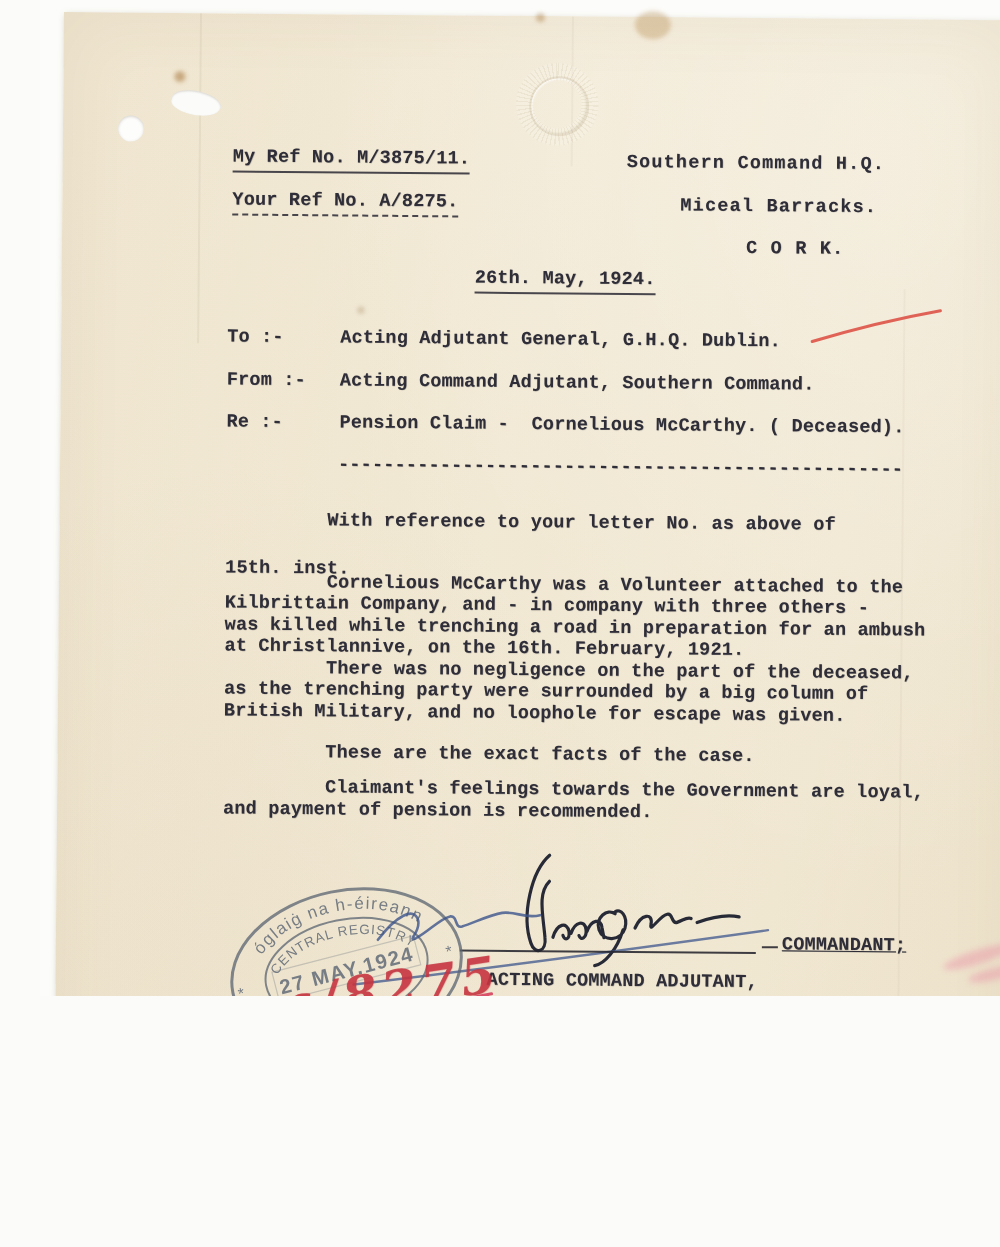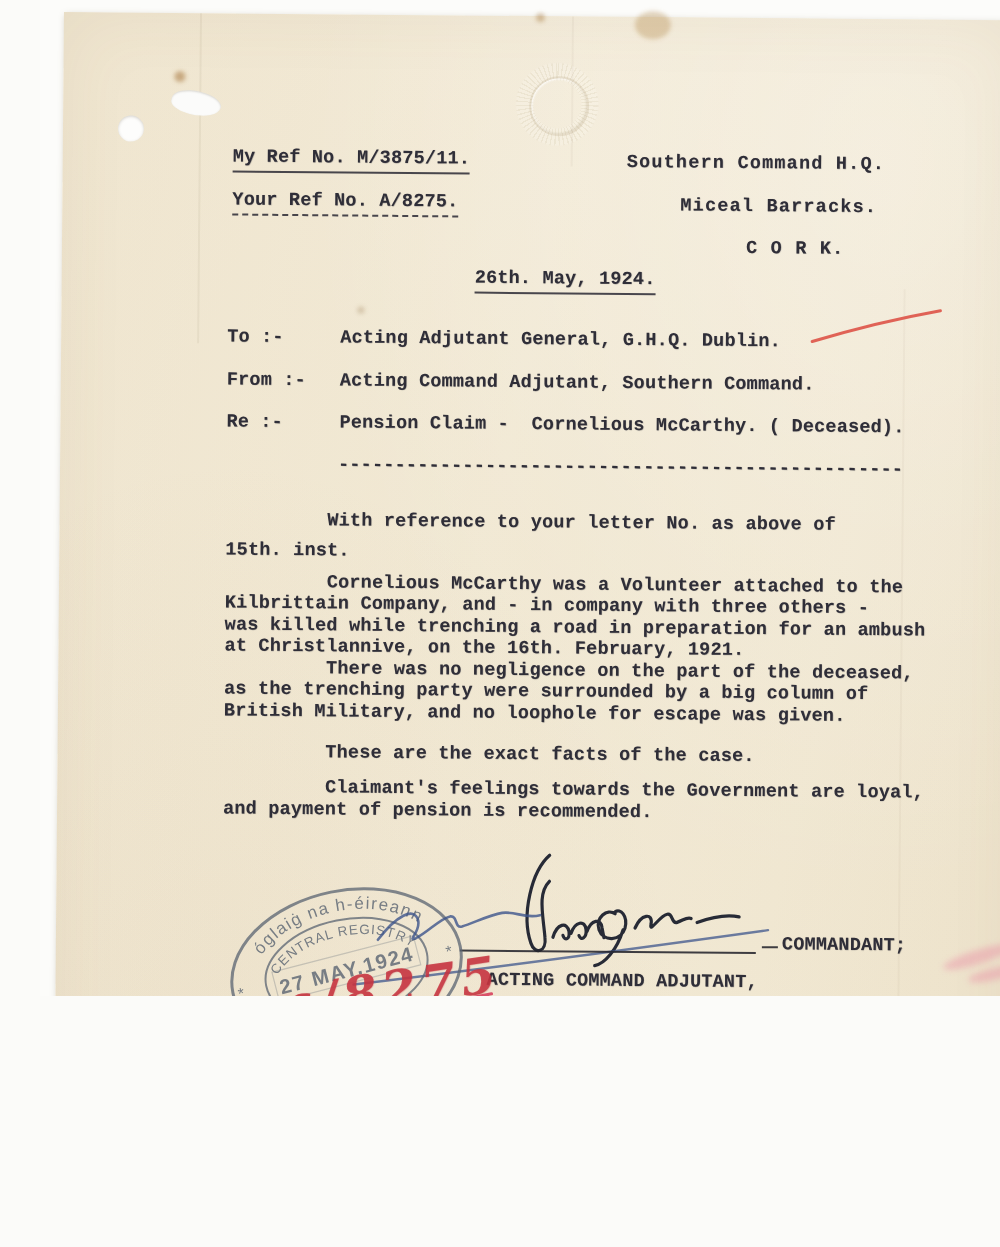--- a/index.html
+++ b/index.html
@@ -79,21 +79,21 @@
     <div class="type" style="left:166px;top:356px;">From :-   Acting Command Adjutant, Southern Command.</div>
     <div class="type" style="left:166px;top:398px;">Re :-     Pension Claim -  Cornelious McCarthy. ( Deceased).</div>
 
     <svg style="left:745px;top:285px;" width="140" height="45" viewBox="0 0 140 45">
       <path d="M 6,38 Q 70,18 134,6" fill="none" stroke="rgba(220,74,62,0.85)" stroke-width="3" stroke-linecap="round"></path>
     </svg>
 
     <div class="type" style="left:278px;top:440px;">--------------------------------------------------</div>
 
     <div class="type" style="left:166px;top:496px;">         With reference to your letter No. as above of</div>
-    <div class="type" style="left:166px;top:526px;">15th. inst.</div>
+    <div class="type" style="left:166px;top:544px;">15th. inst.</div>
 
     <div class="type" style="left:166px;top:558px;">         Cornelious McCarthy was a Volunteer attached to the</div>
     <div class="type" style="left:166px;top:579px;">Kilbrittain Company, and - in company with three others -</div>
     <div class="type" style="left:166px;top:601px;">was killed while trenching a road in preparation for an ambush</div>
     <div class="type" style="left:166px;top:622px;">at Christlannive, on the 16th. February, 1921.</div>
     <div class="type" style="left:166px;top:644px;">         There was no negligence on the part of the deceased,</div>
     <div class="type" style="left:166px;top:665px;">as the trenching party were surrounded by a big column of</div>
     <div class="type" style="left:166px;top:687px;">British Military, and no loophole for escape was given.</div>
 
     <div class="type" style="left:166px;top:728px;">         These are the exact facts of the case.</div>
@@ -111,21 +111,21 @@
                M 148,78 C 154,64 166,62 164,74 C 162,84 172,66 180,64 C 186,62 184,74 190,72 C 196,70 200,66 204,68
                M 210,72 C 226,66 242,64 252,66" fill="none" stroke="rgba(22,26,40,0.92)" stroke-width="3.2" stroke-linecap="round"></path>
     </svg>
 
     <svg style="left:290px;top:900px;" width="430" height="80" viewBox="0 0 430 80">
       <path d="M 8,70 C 150,52 300,30 422,12" fill="none" stroke="rgba(61,85,140,0.75)" stroke-width="2.4" stroke-linecap="round"></path>
     </svg>
 
     <div class="rule" style="left:404px;top:934px;width:296px;"></div>
     <div class="rule" style="left:706px;top:928px;width:16px;"></div>
-    <div class="type" style="left:726px;top:916px;">COMMANDANT;</div>
+    <div class="type" style="left:726px;top:916px;text-decoration:underline;">COMMANDANT;</div>
     <div class="type" style="left:431px;top:954px;">ACTING COMMAND ADJUTANT,</div>
     <div class="type" style="left:473px;top:978px;">SOUTHERN COMMAND.</div>
     <div class="rule-dashed" style="left:401px;top:1008px;width:300px;"></div>
 
     <svg style="left:166px;top:863px;transform:rotate(-12deg);" width="250" height="185" viewBox="0 0 250 185">
       <defs>
         <path id="arcOutTop" d="M 27,98 A 98,65 0 0 1 223,98"></path>
         <path id="arcInTop" d="M 50,96 A 76,45 0 0 1 200,96"></path>
         <path id="arcOutBot" d="M 20,92 A 105,72 0 0 0 230,92"></path>
       </defs>

